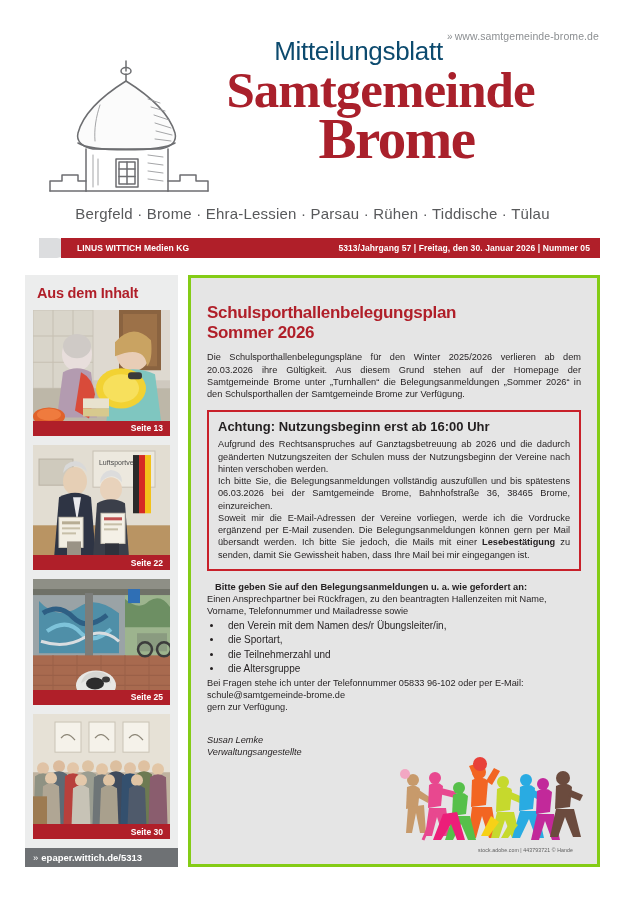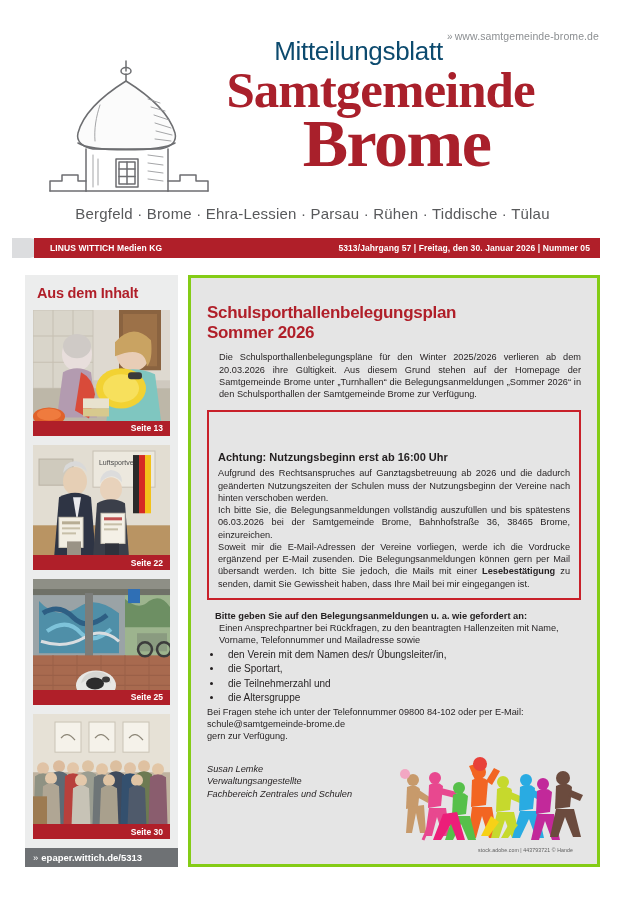--- a/index.html
+++ b/index.html
@@ -62,21 +62,21 @@
     font-size: 51px;
     font-weight: 700;
     color: #a9202b;
     line-height: .92;
     margin-top: 3px;
     letter-spacing: -1px;
     margin-left: 8px;
   }
   .mb-line2 {
     font-family: "Liberation Serif", serif;
-    font-size: 68px;
+    font-size: 57px;
     font-weight: 700;
     color: #a9202b;
     line-height: .86;
     letter-spacing: -1.5px;
     margin-top: 0px;
     margin-left: 40px;
   }
 
   .towns {
     position: absolute;
@@ -84,21 +84,21 @@
     top: 205px;
     text-align: center;
     font-size: 15px;
     color: #58595b;
     letter-spacing: .2px;
   }
 
   
   .infobar-wrap {
     position: absolute;
-    left: 12px;
+    left: 39px;
     right: 25px;
     top: 238px;
     height: 20px;
     border-radius: 6px;
   }
   .infobar-tab {
     position: absolute;
     left: 0; top: 0;
     width: 28px; height: 20px;
     background: #dcdddf;
@@ -205,33 +205,32 @@
     font-size: 17px;
     font-weight: 700;
     line-height: 1.15;
     letter-spacing: -.3px;
     margin-bottom: 9px;
   }
   .art-p {
     font-size: 9.2px;
     line-height: 1.33;
     text-align: justify;
-    margin: 0 0 7px 12px;
+    margin: 0 0 7px 0;
     color: #231f20;
   }
   .notice {
     border: 2px solid #c8202a;
     padding: 7px 9px 8px 9px;
     margin: 3px 0 9px 0;
   }
   .notice-title {
-    font-size: 11px;
+    font-size: 13px;
     font-weight: 700;
     margin-bottom: 4px;
-    margin-top: 32px;
   }
   .notice-p {
     font-size: 9.2px;
     line-height: 1.33;
     text-align: justify;
     margin: 0;
   }
   .notice-p + .notice-p { margin-top: 0px; }
   .lead-b { font-weight: 700; }
   .art-sub {
@@ -500,28 +499,27 @@
     </div>
 
     <div class="art-sub">Bitte geben Sie auf den Belegungsanmeldungen u. a. wie gefordert an:</div>
     <p class="art-p" style="margin-bottom:1px;text-align:left;">Einen Ansprechpartner bei Rückfragen, zu den beantragten Hallenzeiten mit Name, Vorname, Telefonnummer und Mailadresse sowie</p>
     <ul class="art-list">
       <li>den Verein mit dem Namen des/r Übungsleiter/in,</li>
       <li>die Sportart,</li>
       <li>die Teilnehmerzahl und</li>
       <li>die Altersgruppe</li>
     </ul>
-    <p class="art-p" style="margin:0;text-align:left;">Bei Fragen stehe ich unter der Telefonnummer 09800 84-102 oder per E-Mail: schule@samtgemeinde-brome.de</p>
+    <p class="art-p" style="margin:0;text-align:left;">Bei Fragen stehe ich unter der Telefonnummer 05833 96-102 oder per E-Mail: schule@samtgemeinde-brome.de</p>
     <p class="art-p" style="margin:0;text-align:left;">gern zur Verfügung.</p>
 
     <div class="art-bottom">
       <div class="signature">
         <div>Susan Lemke</div>
         <div>Verwaltungsangestellte</div>
-        <div>Fachbereich Zentrales und Schulen</div>
       </div>
 
       <div class="sports-art">
         <svg viewBox="0 0 200 98" xmlns="http://www.w3.org/2000/svg">
 
           <g fill="#c79a6b">
             <circle cx="30" cy="26" r="6"></circle>
             <path d="M24 33 q8 -4 13 2 l-2 18 -12 2z"></path>
             <path d="M25 53 l-2 26 h6 l4 -20 l4 20 h6 l-2 -28z"></path>
             <path d="M36 36 l12 8 l-3 5 l-13 -7z"></path>

